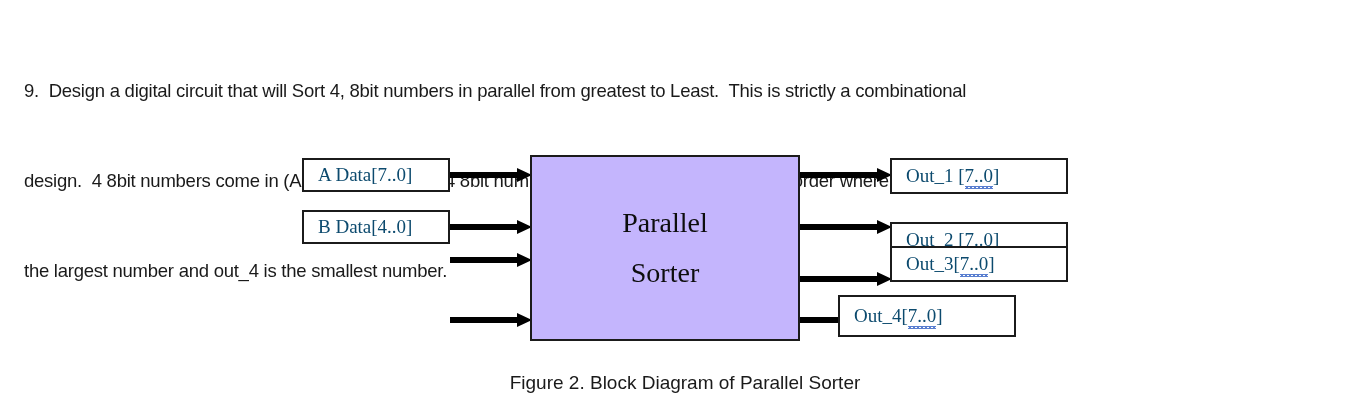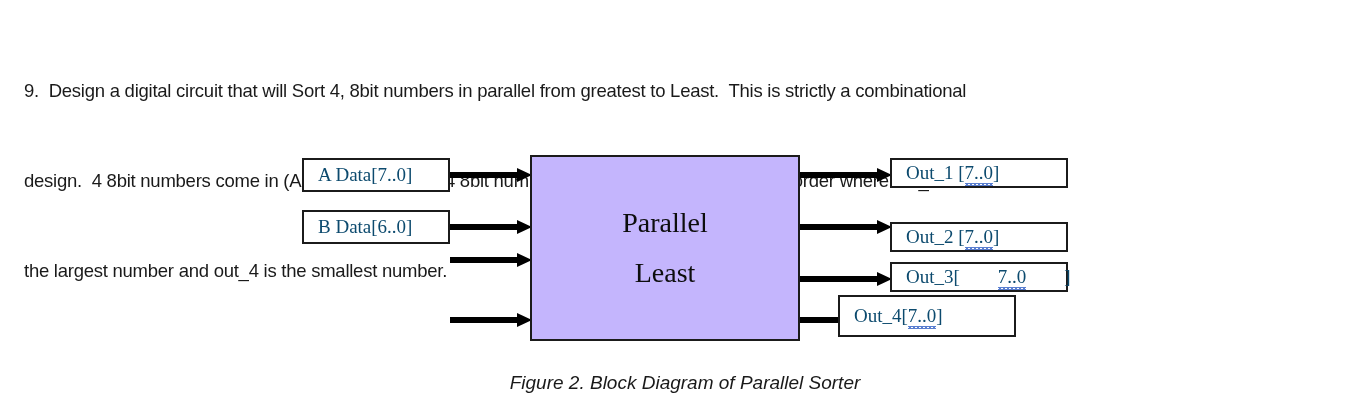--- a/index.html
+++ b/index.html
@@ -50,21 +50,21 @@
     font-size: 19px;
     color: #0c4a6e;
     display: flex;
     align-items: center;
     justify-content: flex-start;
     padding-left: 14px;
     white-space: nowrap;
   }
 
   .block.io-in  { width: 148px; height: 34px; }
-  .block.io-out { width: 178px; height: 30px; }
+  .block.io-out { width: 178px; height: 36px; }
 
   #core-block {
     position: absolute;
     box-sizing: border-box;
     left: 530px;
     top: 155px;
     width: 270px;
     height: 186px;
     border: 2px solid #1b1b1b;
     background: #c4b5fd;
@@ -124,39 +124,38 @@
   
   #figure-caption {
     position: absolute;
     left: 0;
     top: 372px;
     width: 1370px;
     text-align: center;
     font-family: "Liberation Sans", sans-serif;
     font-size: 19px;
     color: #1a1a1a;
-    font-style: italic;
   }
 </style>
 </head>
 <body>
 
 <div id="problem-statement">
   <span class="line">9.  Design a digital circuit that will Sort 4, 8bit numbers in parallel from greatest to Least.  This is strictly a combinational</span>
   <span class="line">design.  4 8bit numbers come in (A, B,C,D) unsorted 4 8bit numbers come out (1,2,3,4) in sorted order where out_1 is</span>
   <span class="line">the largest number and out_4 is the smallest number.</span>
 </div>
 
 <div id="figure-area">
 
   <div class="block io-in" style="left:302px; top:158px;">
     <span>A  Data[7..0]</span>
   </div>
   <div class="block io-in" style="left:302px; top:210px;">
-    <span>B  Data[6..0]</span>
+    <span>B  Data[4..0]</span>
   </div>
 
   <div class="arrow" style="left:450px; top:168px; width:82px;">
     <div class="shaft" style="width:67px;"></div>
     <div class="head" style="left:67px;"></div>
   </div>
   <div class="arrow" style="left:450px; top:220px; width:82px;">
     <div class="shaft" style="width:67px;"></div>
     <div class="head" style="left:67px;"></div>
   </div>
@@ -164,21 +163,21 @@
     <div class="shaft" style="width:67px;"></div>
     <div class="head" style="left:67px;"></div>
   </div>
   <div class="arrow" style="left:450px; top:313px; width:82px;">
     <div class="shaft" style="width:67px;"></div>
     <div class="head" style="left:67px;"></div>
   </div>
 
   <div id="core-block">
     <span class="core-line">Parallel</span>
-    <span class="core-line">Least</span>
+    <span class="core-line">Sorter</span>
   </div>
 
   <div class="arrow" style="left:800px; top:168px; width:92px;">
     <div class="shaft" style="width:77px;"></div>
     <div class="head" style="left:77px;"></div>
   </div>
   <div class="arrow" style="left:800px; top:220px; width:92px;">
     <div class="shaft" style="width:77px;"></div>
     <div class="head" style="left:77px;"></div>
   </div>
@@ -194,21 +193,21 @@
   <div class="block io-out" style="left:890px; top:158px;">
     <span>Out_1 [</span>
       <span class="squiggle">7..0</span>
       <span>]</span>
   </div>
   <div class="block io-out" style="left:890px; top:222px;">
     <span>Out_2 [</span>
       <span class="squiggle">7..0</span>
       <span>]</span>
   </div>
-  <div class="block io-out" style="left:890px; top:262px;gap:38px;">
+  <div class="block io-out" style="left:890px; top:246px;">
     <span>Out_3[</span>
       <span class="squiggle">7..0</span>
       <span>]</span>
   </div>
   <div class="block io-out" style="left:838px; top:295px; height:42px;">
     <span>Out_4[</span>
       <span class="squiggle">7..0</span>
       <span>]</span>
   </div>
 

